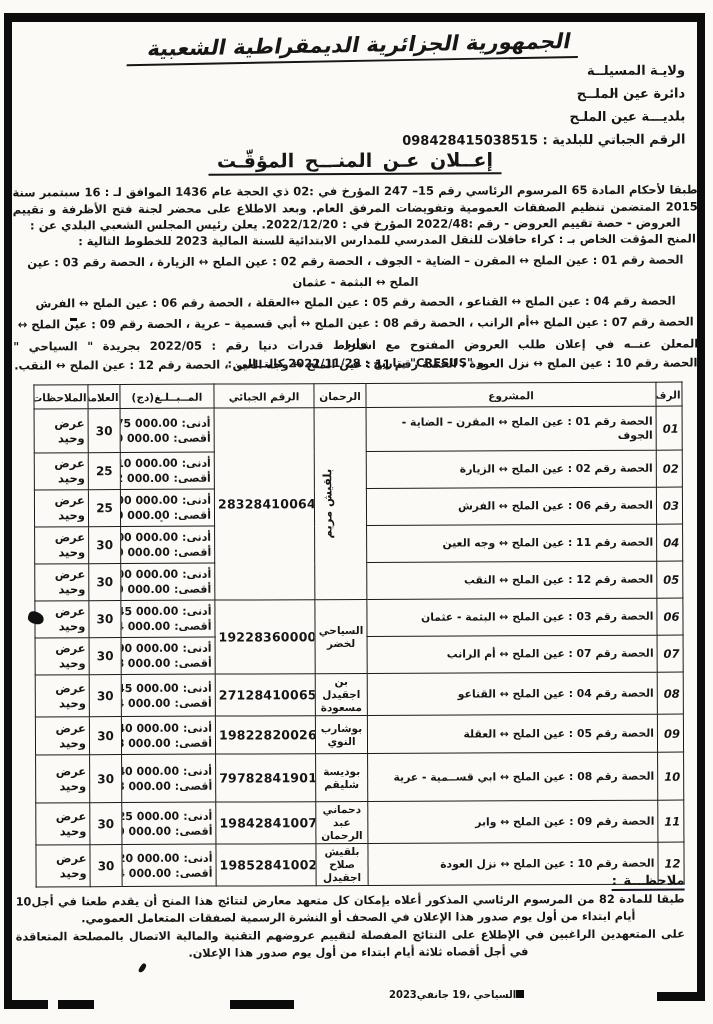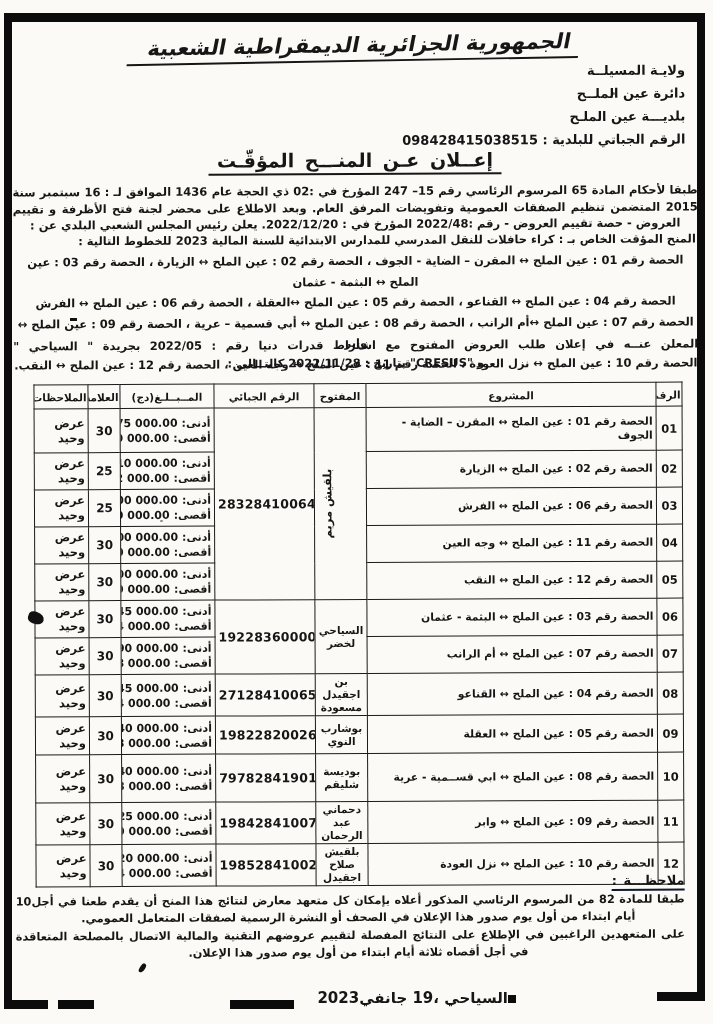--- a/index.html
+++ b/index.html
@@ -90,21 +90,21 @@
   }
   .results thead tr{height:24px;}
   .results th{font-size:10.5px;font-weight:bold;text-align:center;padding:2px 1px;}
   .results tbody tr{height:37px;}
   .results tbody tr:nth-child(1){height:44px;}
   .results tbody tr:nth-child(8){height:38px;}
   .results tbody tr:nth-child(9){height:38px;}
   .results tbody tr:nth-child(10){height:48px;}
   .results tbody tr:nth-child(11){height:38px;}
   .results tbody tr:nth-child(12){height:40px;}
-  .c-num{text-align:center;font-size:11.5px;}
+  .c-num{text-align:right;font-size:11.5px;font-style:italic;}
   .c-proj{text-align:right;font-size:10.8px;line-height:14px;padding:2px 6px;}
   .c-op{text-align:center;font-size:10.5px;line-height:13px;}
   .c-op .vert{display:inline-block;transform:rotate(-90deg);white-space:nowrap;font-size:11.5px;}
   .c-tax{text-align:center;font-size:12.5px;letter-spacing:0.2px;direction:ltr;}
   .c-amt{font-size:11px;padding:1px 5px;}
   .amt-line{display:flex;justify-content:flex-start;gap:4px;white-space:nowrap;line-height:15px;}
   .amt-num{direction:ltr;unicode-bidi:embed;}
   .c-score{text-align:center;font-size:12px;margin-left:48px;}
   .c-note{text-align:right;font-size:11.5px;line-height:15px;}
 
@@ -128,22 +128,22 @@
   
   .bar{position:absolute;background:#0b0b0b;height:9px;}
   .bar-1{left:58px;top:1000px;width:36px;}
   .bar-2{left:230px;top:1000px;width:64px;}
   .anep{
     position:absolute;left:98px;top:989px;direction:ltr;
     font-family:"Liberation Serif","DejaVu Serif",serif;
     font-size:18px;font-weight:bold;letter-spacing:0.3px;
   }
   .journal{
-    position:absolute;left:368px;top:989px;width:150px;text-align:left;
-    font-size:15px;font-weight:bold;white-space:nowrap;
+    position:absolute;left:389px;top:989px;width:150px;text-align:left;
+    font-size:10px;font-weight:bold;white-space:nowrap;
   }
   .journal .sq{display:inline-block;width:8px;height:8px;background:#0b0b0b;margin-right:2px;}
 
   
   .artifact{position:absolute;background:#111;}
   .ink-blot{left:28px;top:612px;width:16px;height:12px;border-radius:40% 60% 55% 45%;transform:rotate(18deg);}
   .tick-mark{left:140px;top:963px;width:5px;height:10px;border-radius:50% 50% 60% 40%;transform:rotate(32deg);}
   .dash-mark{right:636px;top:318px;width:7px;height:3px;}
   .speck-1{left:612px;top:92px;width:3px;height:3px;border-radius:50%;opacity:.6;}
   .speck-2{left:160px;top:520px;width:3px;height:2px;border-radius:50%;opacity:.5;}
@@ -200,21 +200,21 @@
           <col style="width:52px">
         <col style="width:100px">
           <col style="width:94px">
           <col style="width:32px">
           <col style="width:54px">
       </colgroup>
       <thead>
         <tr>
             <th>الرقم</th>
             <th>المشروع</th>
-            <th>المفتوح</th>
+            <th>الرحمان</th>
             <th>الرقم الجبائي</th>
             <th>المــبــلـغ(دج)</th>
             <th>العلامة</th>
             <th>الملاحظات</th>
           </tr>
       </thead>
       <tbody>
           <tr>
             <td class="c-num">01</td>
             <td class="c-proj">الحصة رقم 01 : عين الملح ↔ المقرن – الضاية - الجوف</td>

